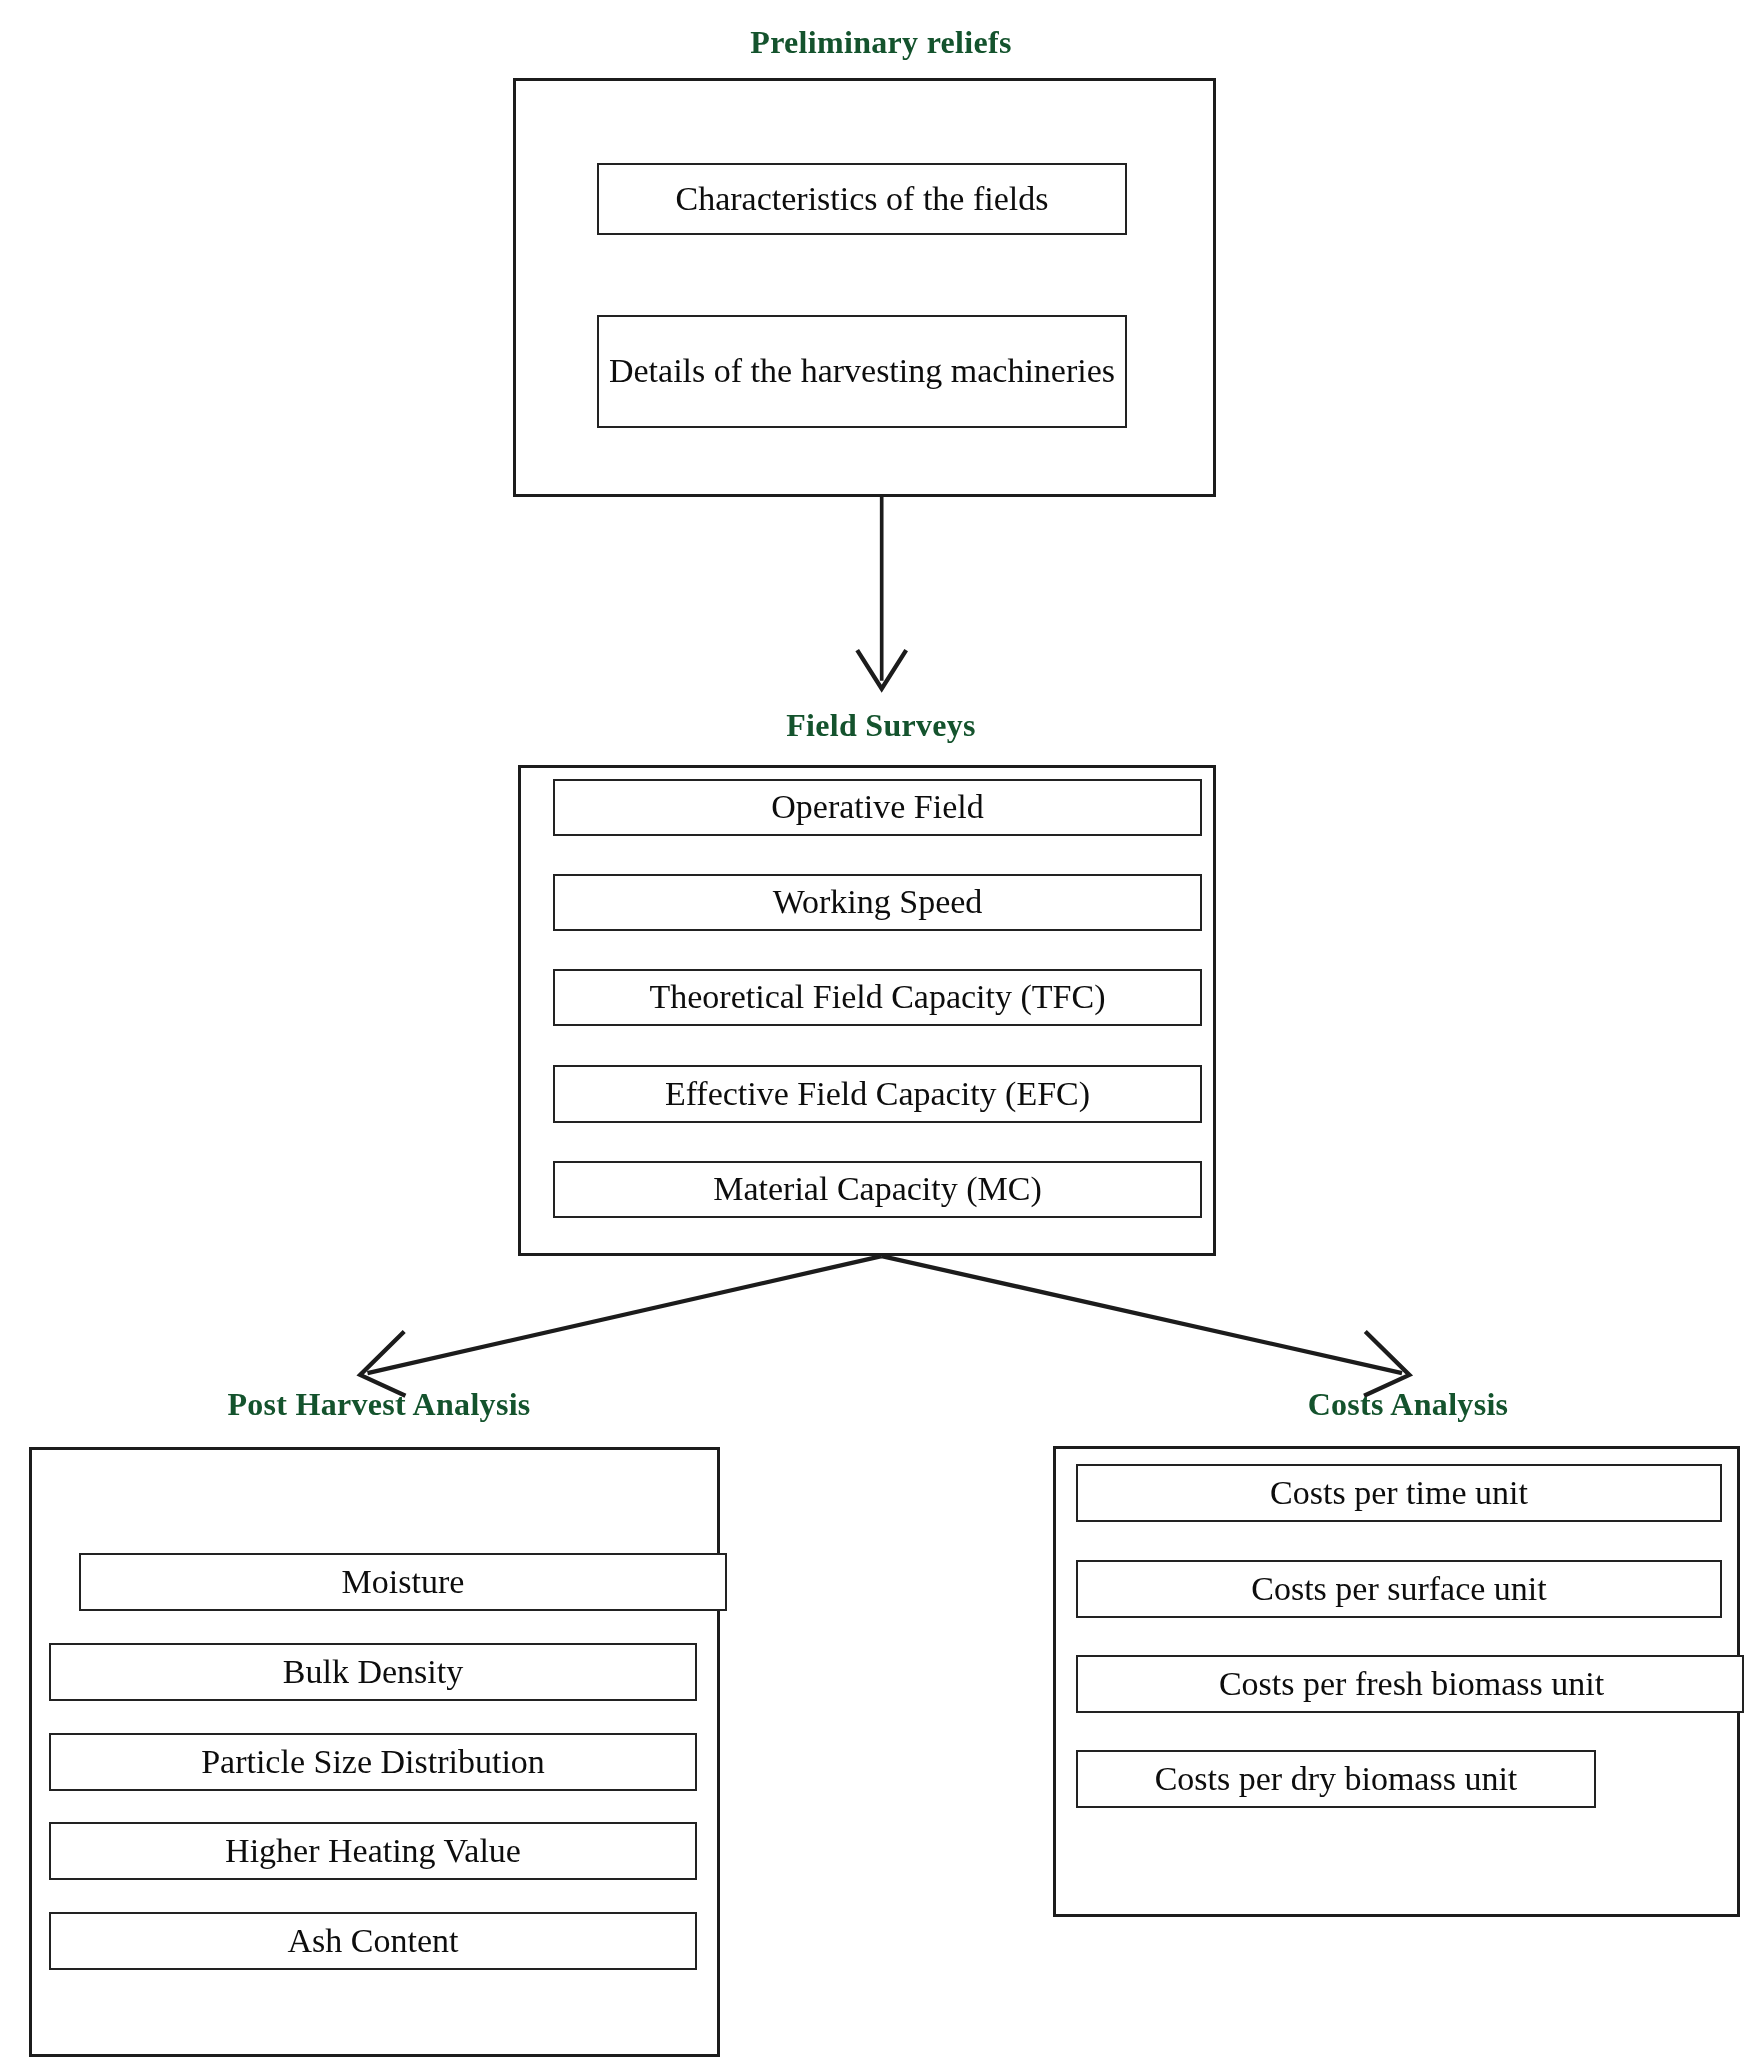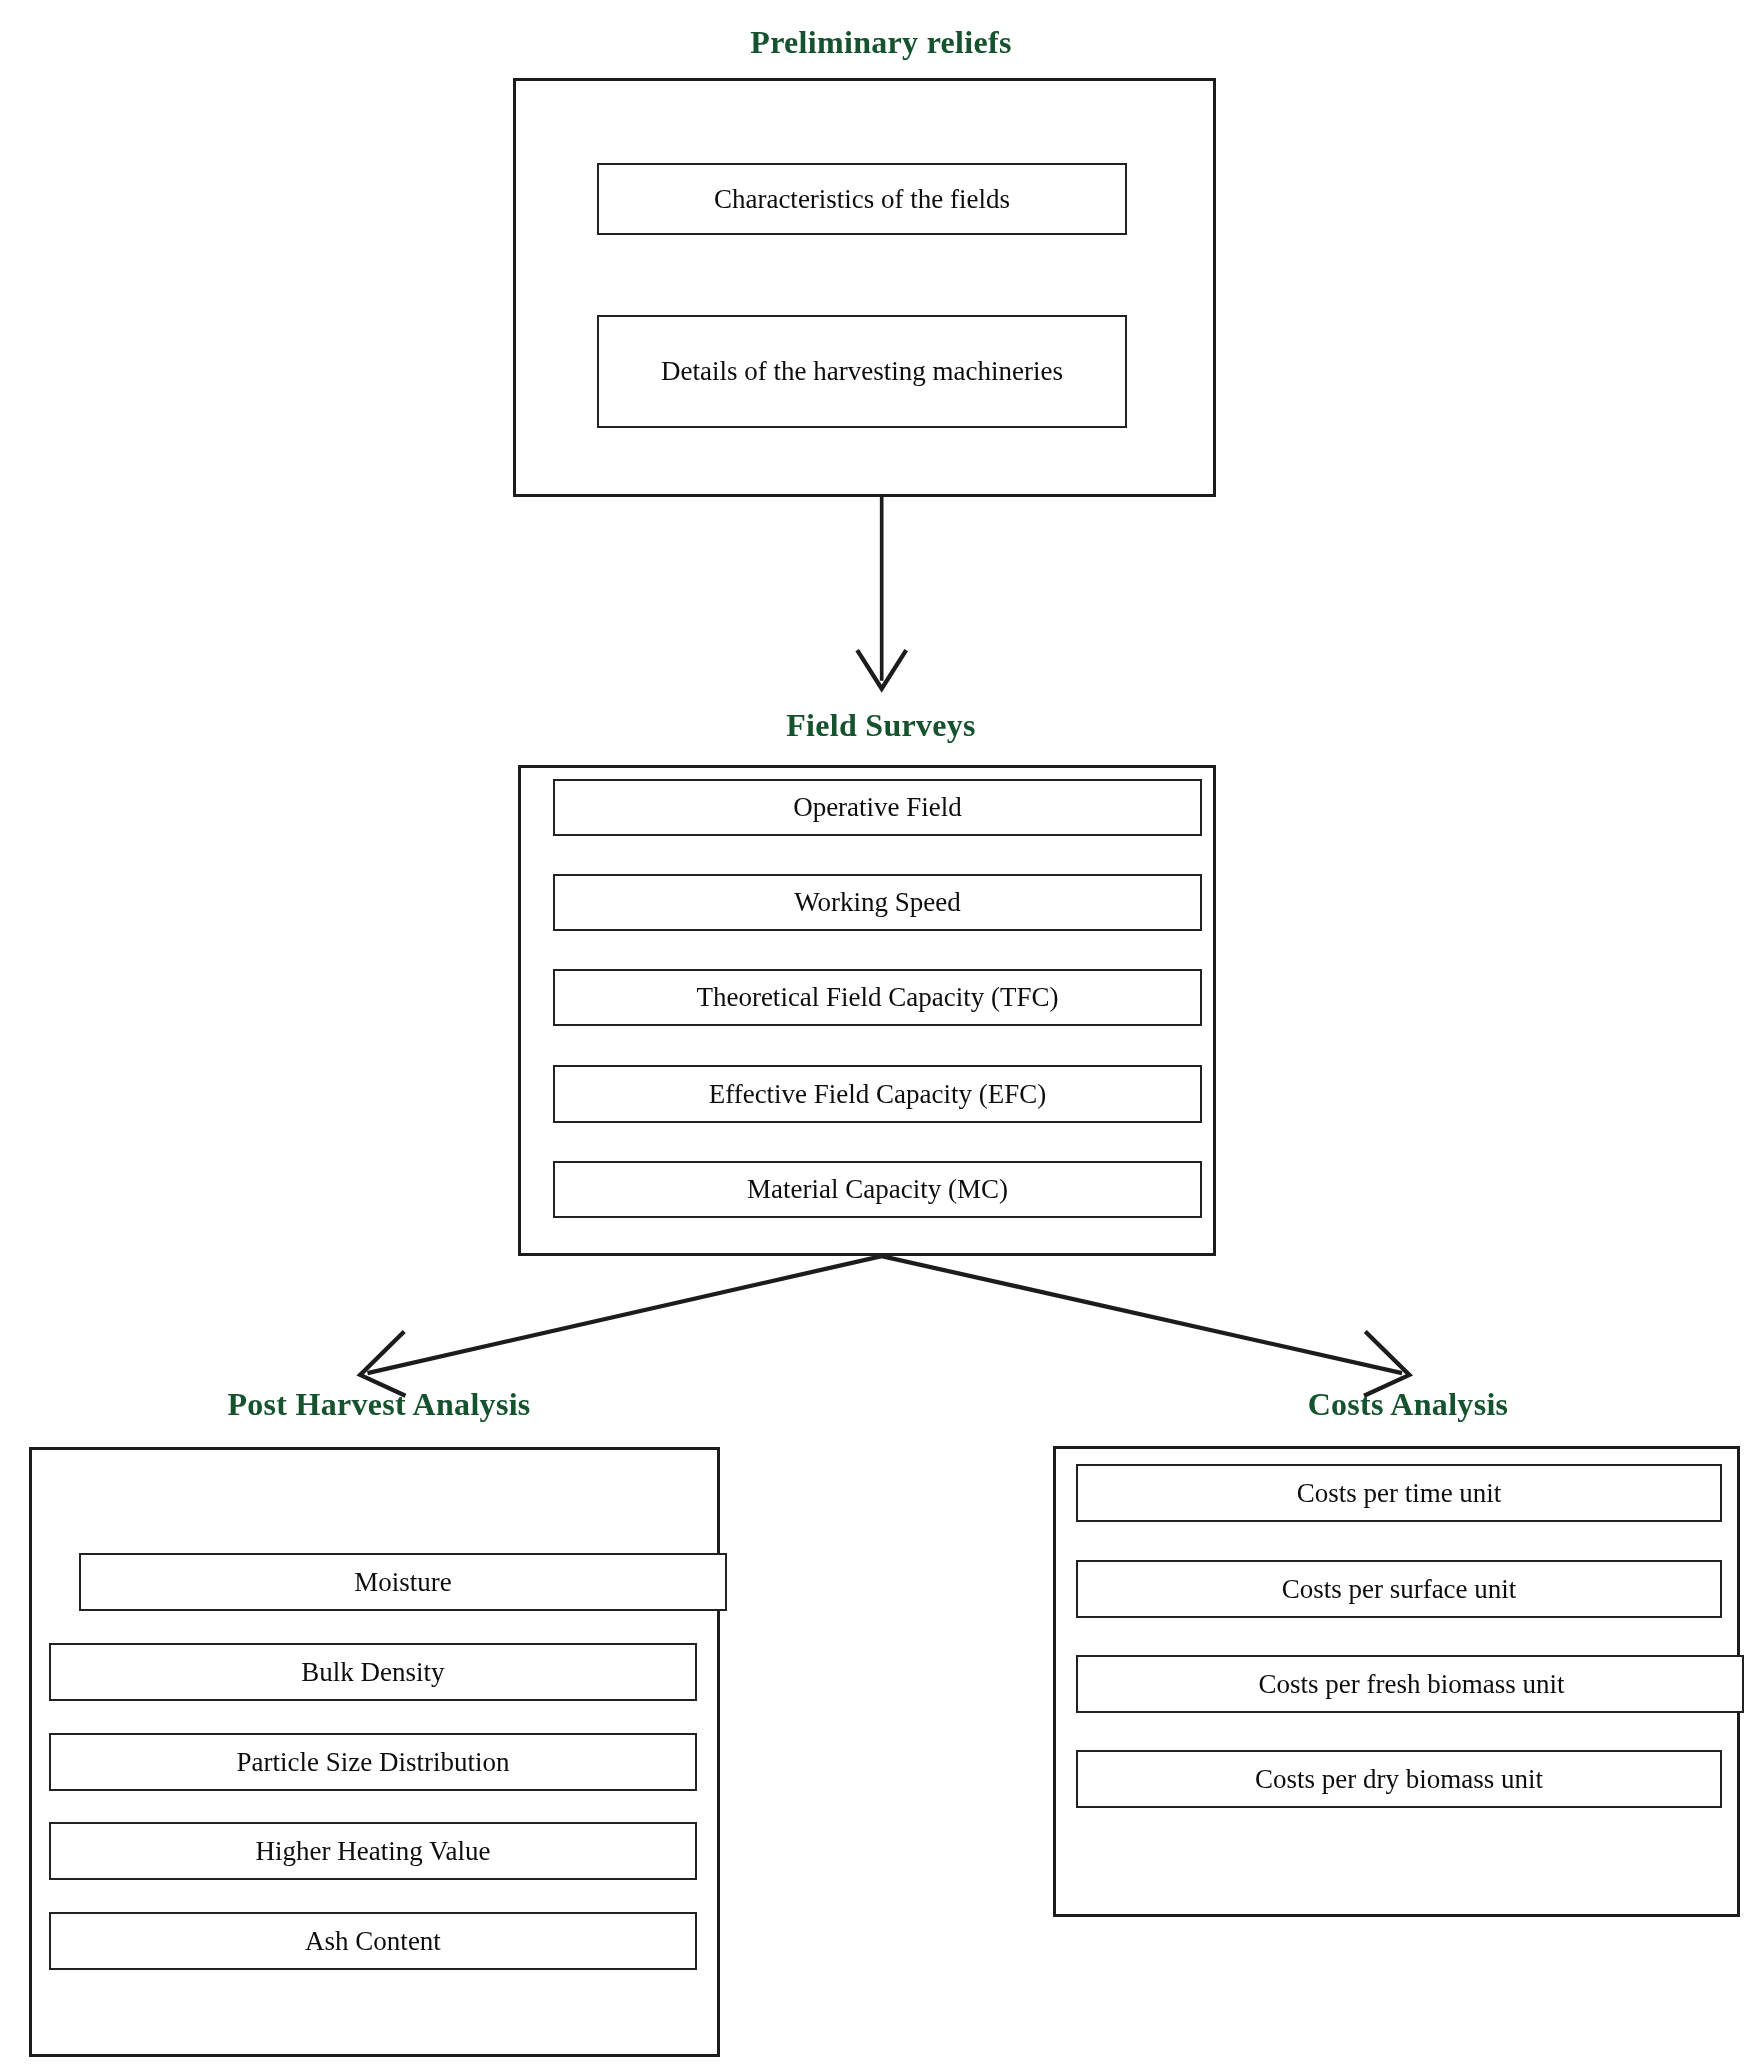--- a/index.html
+++ b/index.html
@@ -34,21 +34,21 @@
   }
   .inner-box {
     position: absolute;
     box-sizing: border-box;
     border: 2.4px solid #222222;
     background: #ffffff;
     display: flex;
     align-items: center;
     justify-content: center;
     text-align: center;
-    font-size: 27px;
+    font-size: 34px;
     line-height: 1.12;
     padding: 1.2px 4.9px;
     color: #0d0d0d;
   }
   .inner-box.two-line {
     line-height: 1.2;
   }
   svg.connector {
     position: absolute;
     left: 0;
@@ -110,16 +110,16 @@
   <div class="inner-box" style="left:49px; top:1822px; width:648px; height:58px;">Higher Heating Value</div>
   <div class="inner-box" style="left:49px; top:1912px; width:648px; height:58px;">Ash Content</div>
 
   <div class="section-title" style="left:1102px; top:1388px; width:612px;">Costs Analysis</div>
 
   <div class="outer-box" style="left:1053px; top:1446px; width:687px; height:471px;"></div>
 
   <div class="inner-box" style="left:1076px; top:1464px; width:646px; height:58px;">Costs per time unit</div>
   <div class="inner-box" style="left:1076px; top:1560px; width:646px; height:58px;">Costs per surface unit</div>
   <div class="inner-box" style="left:1076px; top:1655px; width:668px; height:58px;padding-left:8px;">Costs per fresh biomass unit</div>
-  <div class="inner-box" style="left:1076px; top:1750px; width:646px; height:58px;">Costs per dry biomass unit</div>
+  <div class="inner-box" style="left:1076px; top:1750px; width:520px; height:58px;">Costs per dry biomass unit</div>
 
 </div>
 
 
 </body></html>

